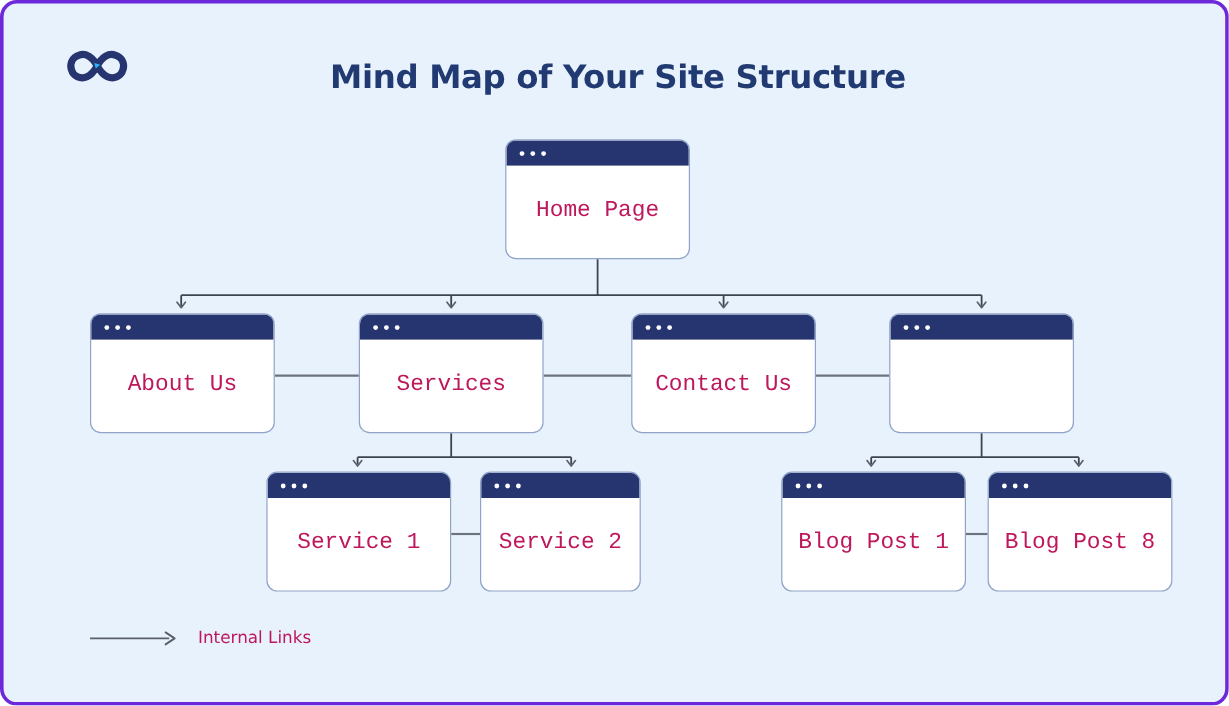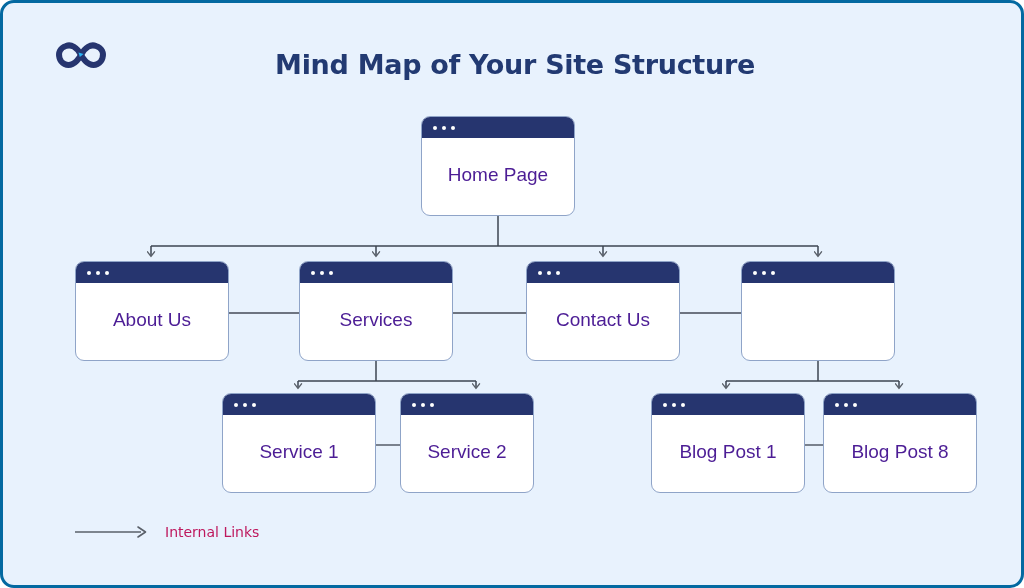--- a/index.html
+++ b/index.html
@@ -13,21 +13,21 @@
     font-family: "Liberation Sans", sans-serif;
     overflow: hidden;
   }
 
   #canvas {
     position: relative;
     width: 1024px;
     height: 588px;
     box-sizing: border-box;
     background: #e8f2fd;
-    border: 3px solid #0369a1;
+    border: 3px solid #6d28d9;
     border-radius: 14px;
     overflow: hidden;
   }
 
   
   #logo {
     position: absolute;
     left: 50px;
     top: 34px;
     width: 56px;
@@ -86,22 +86,22 @@
   }
   .node-body {
     flex: 1 1 auto;
     display: flex;
     align-items: center;
     justify-content: center;
     padding-bottom: 4px;
   }
   .node-label {
     font-size: 19px;
-    color: #4c1d95;
-    font-family: Liberation Sans, sans-serif;
+    color: #be185d;
+    font-family: Liberation Mono, monospace;
     white-space: nowrap;
   }
 
   
   #legend {
     position: absolute;
     left: 72px;
     top: 521px;
     display: flex;
     align-items: center;

